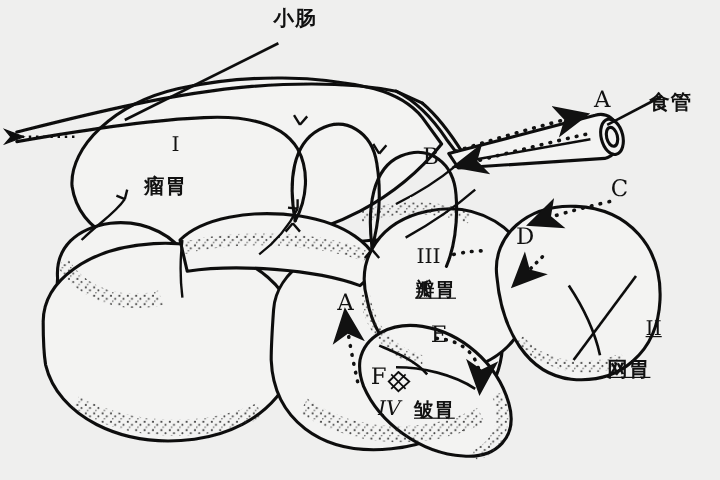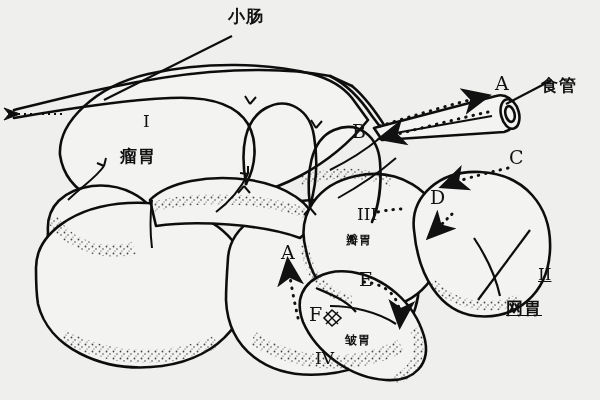--- a/index.html
+++ b/index.html
@@ -14,21 +14,21 @@
 
   .lbl{
     position:absolute;
     color:#111;
     font-weight:700;
     white-space:nowrap;
     line-height:1;
     user-select:none;
   }
   .cn{font-family:"DejaVu Sans","Liberation Sans",sans-serif;font-size:17px;letter-spacing:1px;}
-  .cn-sm{font-size:12px;}
+  .cn-sm{font-size:16px;text-decoration:underline;}
   .rn{font-family:"DejaVu Serif","Liberation Serif",serif;font-size:17px;font-weight:400;}
   .al{font-family:"DejaVu Serif","Liberation Serif",serif;font-size:19px;font-weight:400;}
 </style>
 </head>
 <body>
 
 <div id="stage">
 
   <svg viewBox="0 0 600 400">
     <defs>
@@ -216,32 +216,32 @@
     </g>
 
     <g fill="#111" stroke="#111" stroke-width="1.6" filter="url(#rough)">
       <path d="M 332,310 L 341,318 L 332,326 L 324,318 Z" fill="#f3f3f2"></path>
       <path d="M 326,312 L 338,324 M 338,312 L 326,324" stroke-width="1.4"></path>
     </g>
   </svg>
 
   <div class="lbl cn" style="left:228px;top:8px;">小肠</div>
 
-  <div class="lbl cn" style="left:541px;top:78px;font-family:Liberation Mono, monospace;">食管</div>
+  <div class="lbl cn" style="left:541px;top:78px;">食管</div>
 
   <div class="lbl rn" style="left:143px;top:113px;">I</div>
   <div class="lbl cn" style="left:120px;top:148px;text-align:center;">瘤胃</div>
 
   <div class="lbl rn" style="left:538px;top:266px;text-decoration:underline;">II</div>
   <div class="lbl cn" style="left:506px;top:300px;text-decoration:underline;">网胃</div>
 
-  <div class="lbl rn" style="left:357px;top:206px;text-align:right;">III</div>
+  <div class="lbl rn" style="left:347px;top:206px;text-align:right;">III</div>
   <div class="lbl cn cn-sm" style="left:346px;top:234px;">瓣胃</div>
 
-  <div class="lbl rn" style="left:315px;top:350px;">IV</div>
+  <div class="lbl rn" style="left:315px;top:333px;font-style:italic;">IV</div>
   <div class="lbl cn cn-sm" style="left:345px;top:334px;">皱胃</div>
 
   <div class="lbl al" style="left:495px;top:74px;">A</div>
   <div class="lbl al" style="left:352px;top:122px;">B</div>
   <div class="lbl al" style="left:509px;top:148px;">C</div>
   <div class="lbl al" style="left:430px;top:188px;">D</div>
   <div class="lbl al" style="left:359px;top:270px;">E</div>
   <div class="lbl al" style="left:309px;top:305px;">F</div>
   <div class="lbl al" style="left:281px;top:243px;">A</div>
 

